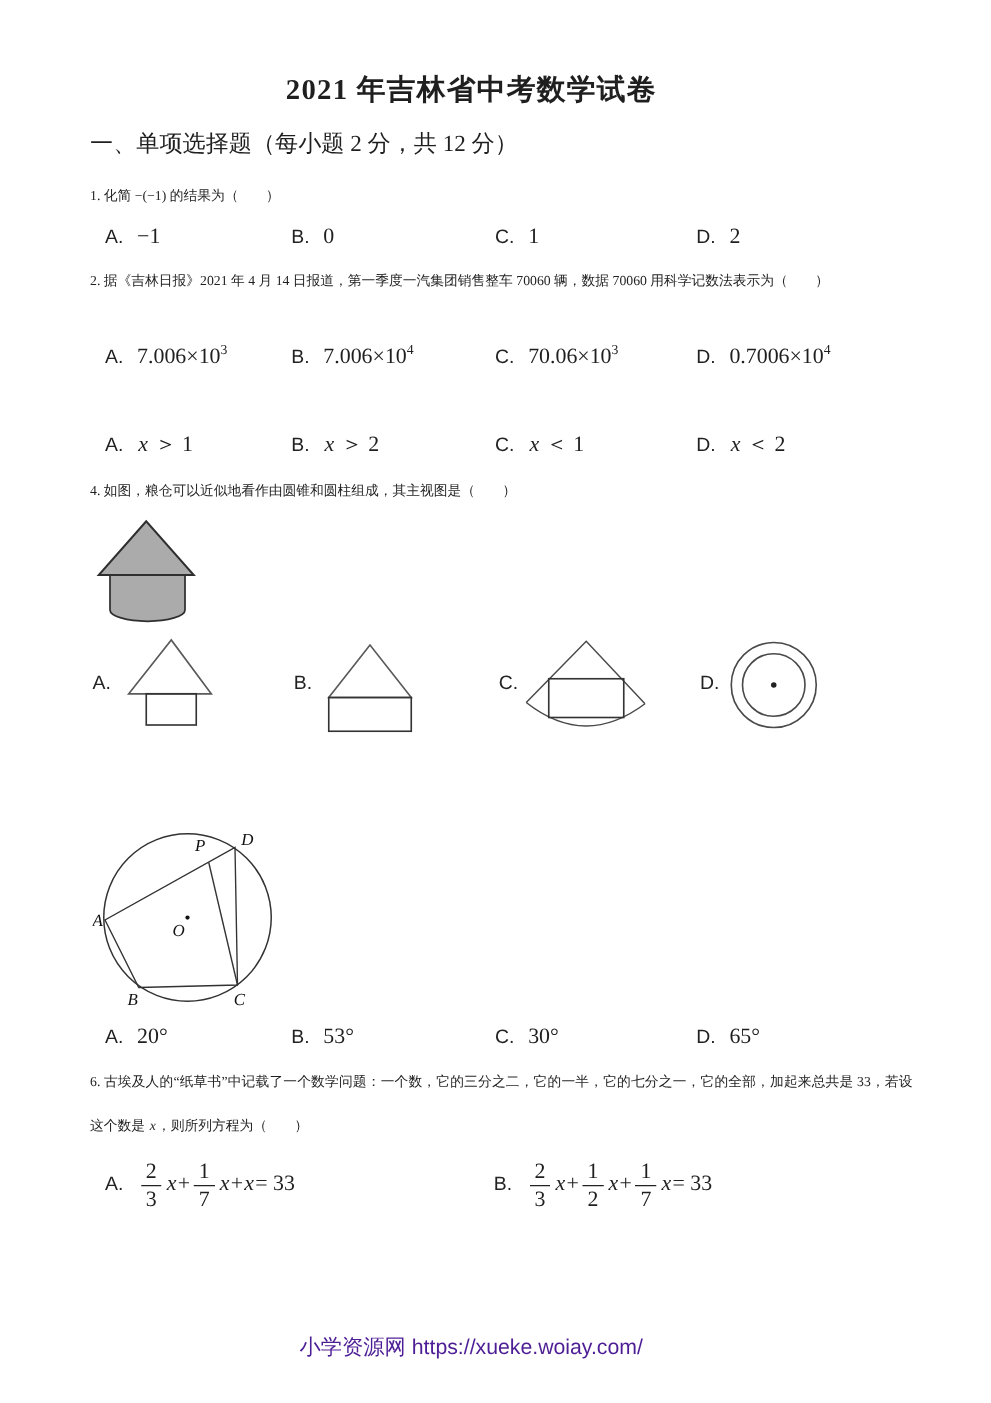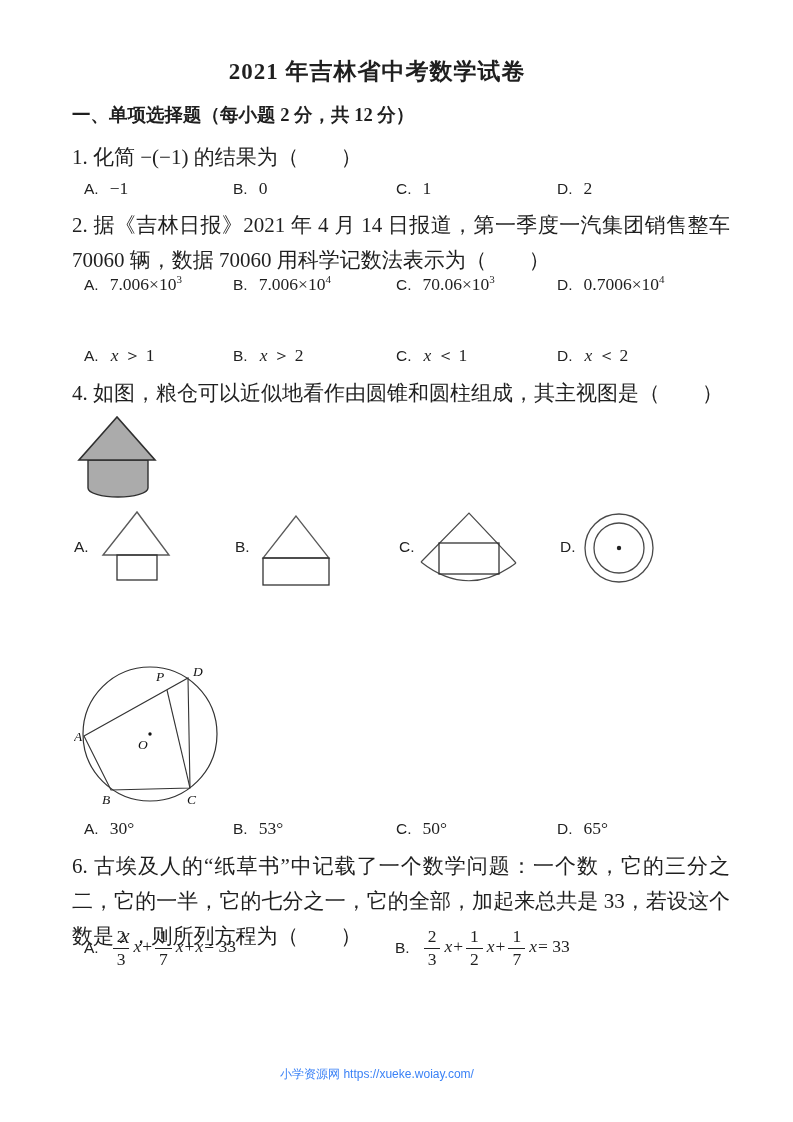--- a/index.html
+++ b/index.html
@@ -1,21 +1,21 @@
 <!DOCTYPE html>
 <html><head>
 <meta charset="utf-8">
 <style>
   html,body{margin:0;padding:0;background:#ffffff;}
   .page{position:relative;width:754px;height:1122px;background:#ffffff;overflow:hidden;
         font-family:"Liberation Serif","DejaVu Serif",serif;color:#1f1f1f;}
   .title{position:absolute;top:56px;left:0;width:100%;text-align:center;
          font-size:23px;font-weight:bold;letter-spacing:1px;}
-  .section{position:absolute;left:72px;top:102px;font-size:18.5px;font-weight:bold;}
-  .stem{position:absolute;left:72px;width:658px;font-size:21px;line-height:35px;
+  .section{position:absolute;left:72px;top:102px;font-size:18.5px;font-weight:normal;}
+  .stem{position:absolute;left:72px;width:658px;font-size:11px;line-height:35px;
         text-align:justify;}
   .row{position:absolute;left:72px;right:0;height:34px;}
   .opt{position:absolute;top:0;white-space:nowrap;}
   .c1{left:12px;} .c2{left:161px;} .c3{left:324px;text-align:right;} .c4{left:485px;}
   .olabel{font-family:"Liberation Sans","DejaVu Sans",sans-serif;font-size:15.5px;
           margin-right:11px;color:#222;}
   .oval{font-size:17.5px;}
   .oval sup{font-size:11px;line-height:0;}
   .mi{font-style:italic;padding:0 1px;}
   .frac{display:inline-block;vertical-align:-0.72em;text-align:center;margin:0 3px;
@@ -25,21 +25,21 @@
   .eqrow{position:absolute;left:72px;right:0;height:58px;}
   .eqopt{position:absolute;top:0;display:flex;align-items:center;height:56px;}
   .eqB{left:323px;}
   .eqopt .oval{font-size:17.5px;}
   .fig{position:absolute;}
   .shlabel{position:absolute;font-family:"Liberation Sans","DejaVu Sans",sans-serif;
            font-size:15.5px;color:#222;}
   .figtext{font-family:"Liberation Serif","DejaVu Serif",serif;font-style:italic;
            font-size:13.5px;fill:#111;}
   .footer{position:absolute;top:1066px;left:0;width:100%;text-align:center;
-          font-size:12px;color:#3b82f6;font-family:"Liberation Sans","DejaVu Sans",sans-serif;}
+          font-size:17px;color:#4c1d95;font-family:"Liberation Sans","DejaVu Sans",sans-serif;}
 </style>
 </head>
 <body>
 
 <div class="page">
 
   <div class="title">2021 年吉林省中考数学试卷</div>
   <div class="section">一、单项选择题（每小题 2 分，共 12 分）</div>
 
   <div class="stem" style="top:140px">1. 化简 −(−1) 的结果为（　　）</div>
@@ -107,23 +107,23 @@
     <circle cx="76" cy="73" r="1.7" fill="#111"></circle>
     <text class="figtext" x="0" y="80">A</text>
     <text class="figtext" x="28" y="143">B</text>
     <text class="figtext" x="113" y="143">C</text>
     <text class="figtext" x="119" y="15">D</text>
     <text class="figtext" x="82" y="20">P</text>
     <text class="figtext" x="64" y="88">O</text>
   </svg>
 
   <div class="row" style="top:818px">
-    <span class="opt c1"><span class="olabel">A.</span><span class="oval">30°</span></span>
+    <span class="opt c1"><span class="olabel">A.</span><span class="oval">20°</span></span>
     <span class="opt c2"><span class="olabel">B.</span><span class="oval">53°</span></span>
-    <span class="opt c3"><span class="olabel">C.</span><span class="oval">50°</span></span>
+    <span class="opt c3"><span class="olabel">C.</span><span class="oval">30°</span></span>
     <span class="opt c4"><span class="olabel">D.</span><span class="oval">65°</span></span>
   </div>
 
   <div class="stem" style="top:849px">6. 古埃及人的“纸草书”中记载了一个数学问题：一个数，它的三分之二，它的一半，它的七分之一，它的全部，加起来总共是 33，若设这个数是 <span class="mi">x</span>，则所列方程为（　　）</div>
   <div class="eqrow" style="top:920px">
     <span class="eqopt c1">
         <span class="olabel">A.</span>
         <span class="oval"><span class="frac"><span class="fn">2</span><span class="fd">3</span></span><span class="mi">x</span>+<span class="frac"><span class="fn">1</span><span class="fd">7</span></span><span class="mi">x</span>+<span class="mi">x</span>= 33</span>
       </span>
     <span class="eqopt eqB">

